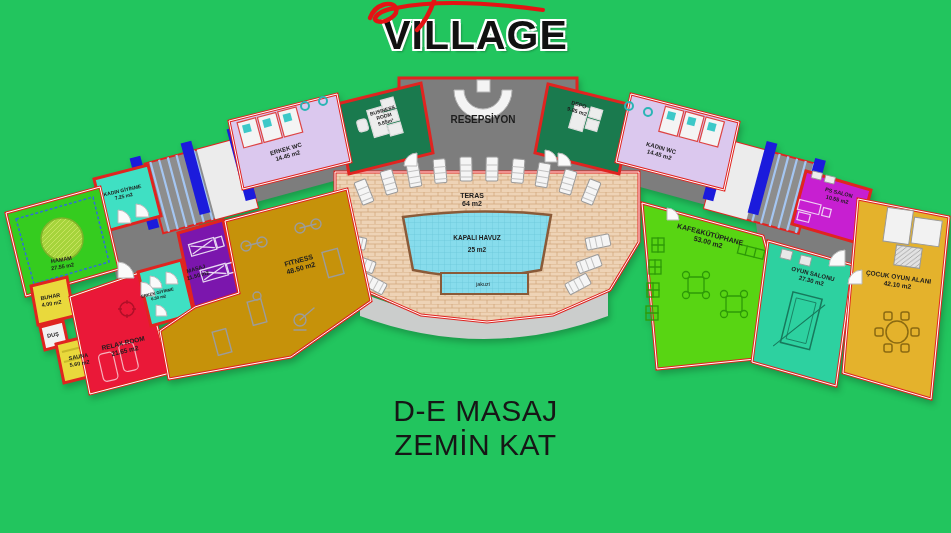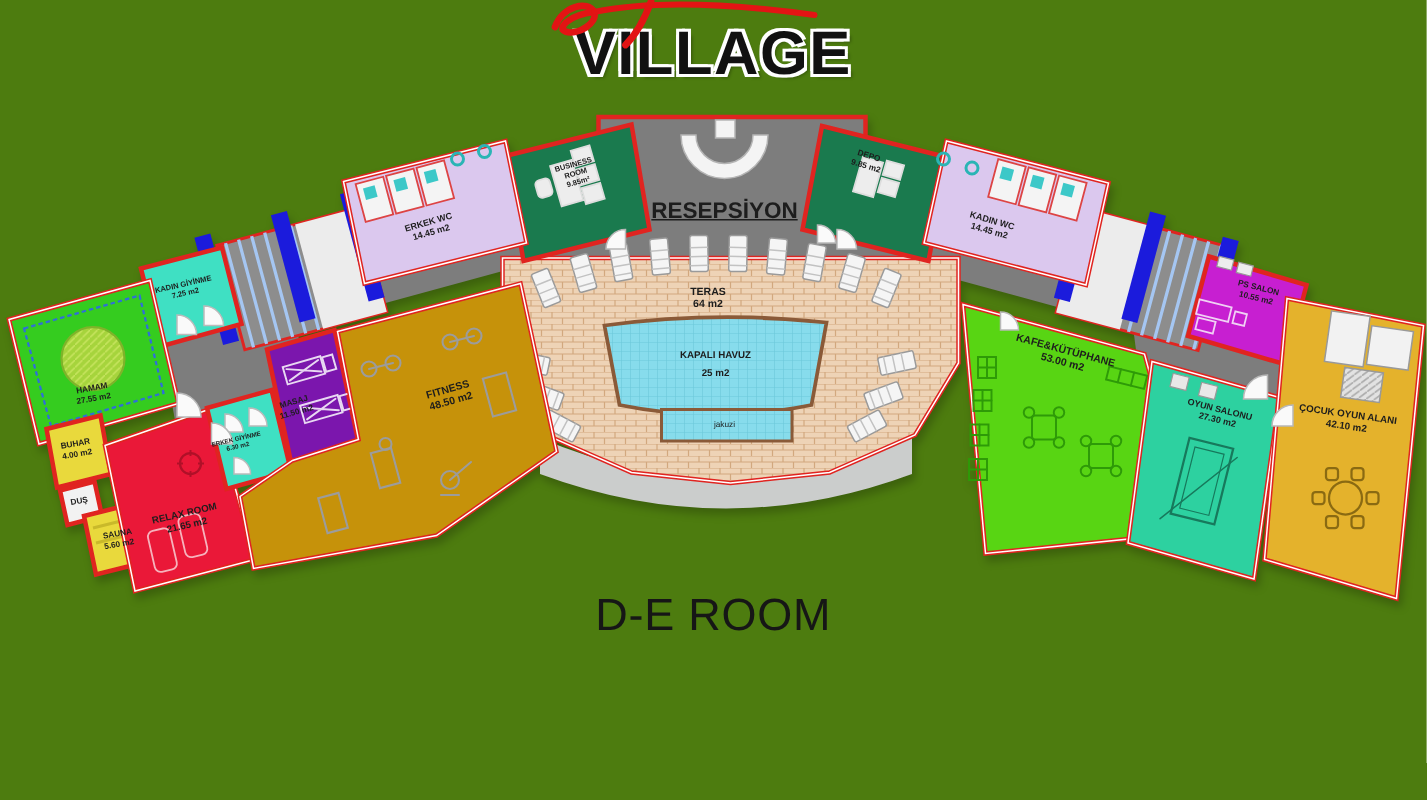--- a/index.html
+++ b/index.html
@@ -1,16 +1,16 @@
 <!DOCTYPE html>
 <html><head>
 <meta charset="utf-8">
 <style>
   html,body{margin:0;padding:0;}
-  .stage{position:relative;width:951px;height:533px;background:#4d7c0f;overflow:hidden;
+  .stage{position:relative;width:951px;height:533px;background:#22c55e;overflow:hidden;
          font-family:"Liberation Sans",sans-serif;}
   
   .logo-title{position:absolute;left:0;top:12px;width:951px;text-align:center;
     font-size:41px;font-weight:800;letter-spacing:1px;color:#111;z-index:9;
     text-shadow:2px 2px 0 #fff,-2px 2px 0 #fff,2px -2px 0 #fff,-2px -2px 0 #fff,3px 3px 2px rgba(0,0,0,.25);}
   .logo-script{position:absolute;left:355px;top:0;z-index:10;}
   
   .plan-svg{position:absolute;left:0;top:0;z-index:1;filter:drop-shadow(2px 4px 3px rgba(0,0,0,.22));}
   svg .room{stroke:#e02420;stroke-width:3;}
   svg .core{fill:none;stroke:#ffffff;stroke-width:1;pointer-events:none;}
@@ -322,21 +322,21 @@
       <path d="M571,166 A13,13 0 0 0 558,153 L558,166 Z"></path>
       <path d="M545,150 A12,12 0 0 1 557,162 L545,162 Z"></path>
       <path d="M118,262 A16,16 0 0 1 134,278 L118,278 Z"></path>
       <path d="M141,282 A14,14 0 0 1 155,296 L141,296 Z"></path>
       <path d="M845,250 A16,16 0 0 0 829,266 L845,266 Z"></path>
       <path d="M862,270 A14,14 0 0 0 848,284 L862,284 Z"></path>
       <path d="M667,208 A12,12 0 0 1 679,220 L667,220 Z"></path>
     </g>
   </svg>
 
-  <div class="rl" style="left:483px;top:141px;font-size:15px;text-decoration:underline;">
+  <div class="rl" style="left:483px;top:120px;font-size:10px;">
     <span>RESEPSİYON</span>
   </div>
   <div class="rl w" style="left:384px;top:116px;font-size:5px;--r:-16deg;">
     <span>BUSINESS ROOM</span>
       <span>9.85m²</span>
   </div>
   <div class="rl" style="left:287px;top:153px;font-size:6px;--r:-16deg;">
     <span>ERKEK WC</span>
       <span>14.45 m2</span>
   </div>
@@ -405,16 +405,17 @@
   <div class="rl" style="left:812px;top:278px;font-size:6px;--r:14deg;">
     <span>OYUN SALONU</span>
       <span>27.30 m2</span>
   </div>
   <div class="rl" style="left:898px;top:281px;font-size:6.5px;--r:8deg;">
     <span>ÇOCUK OYUN ALANI</span>
       <span>42.10 m2</span>
   </div>
 
   <div class="footer">
-    <div>D-E ROOM</div>
+    <div>D-E MASAJ</div>
+    <div>ZEMİN KAT</div>
   </div>
 
 </div>
 
 </body></html>

